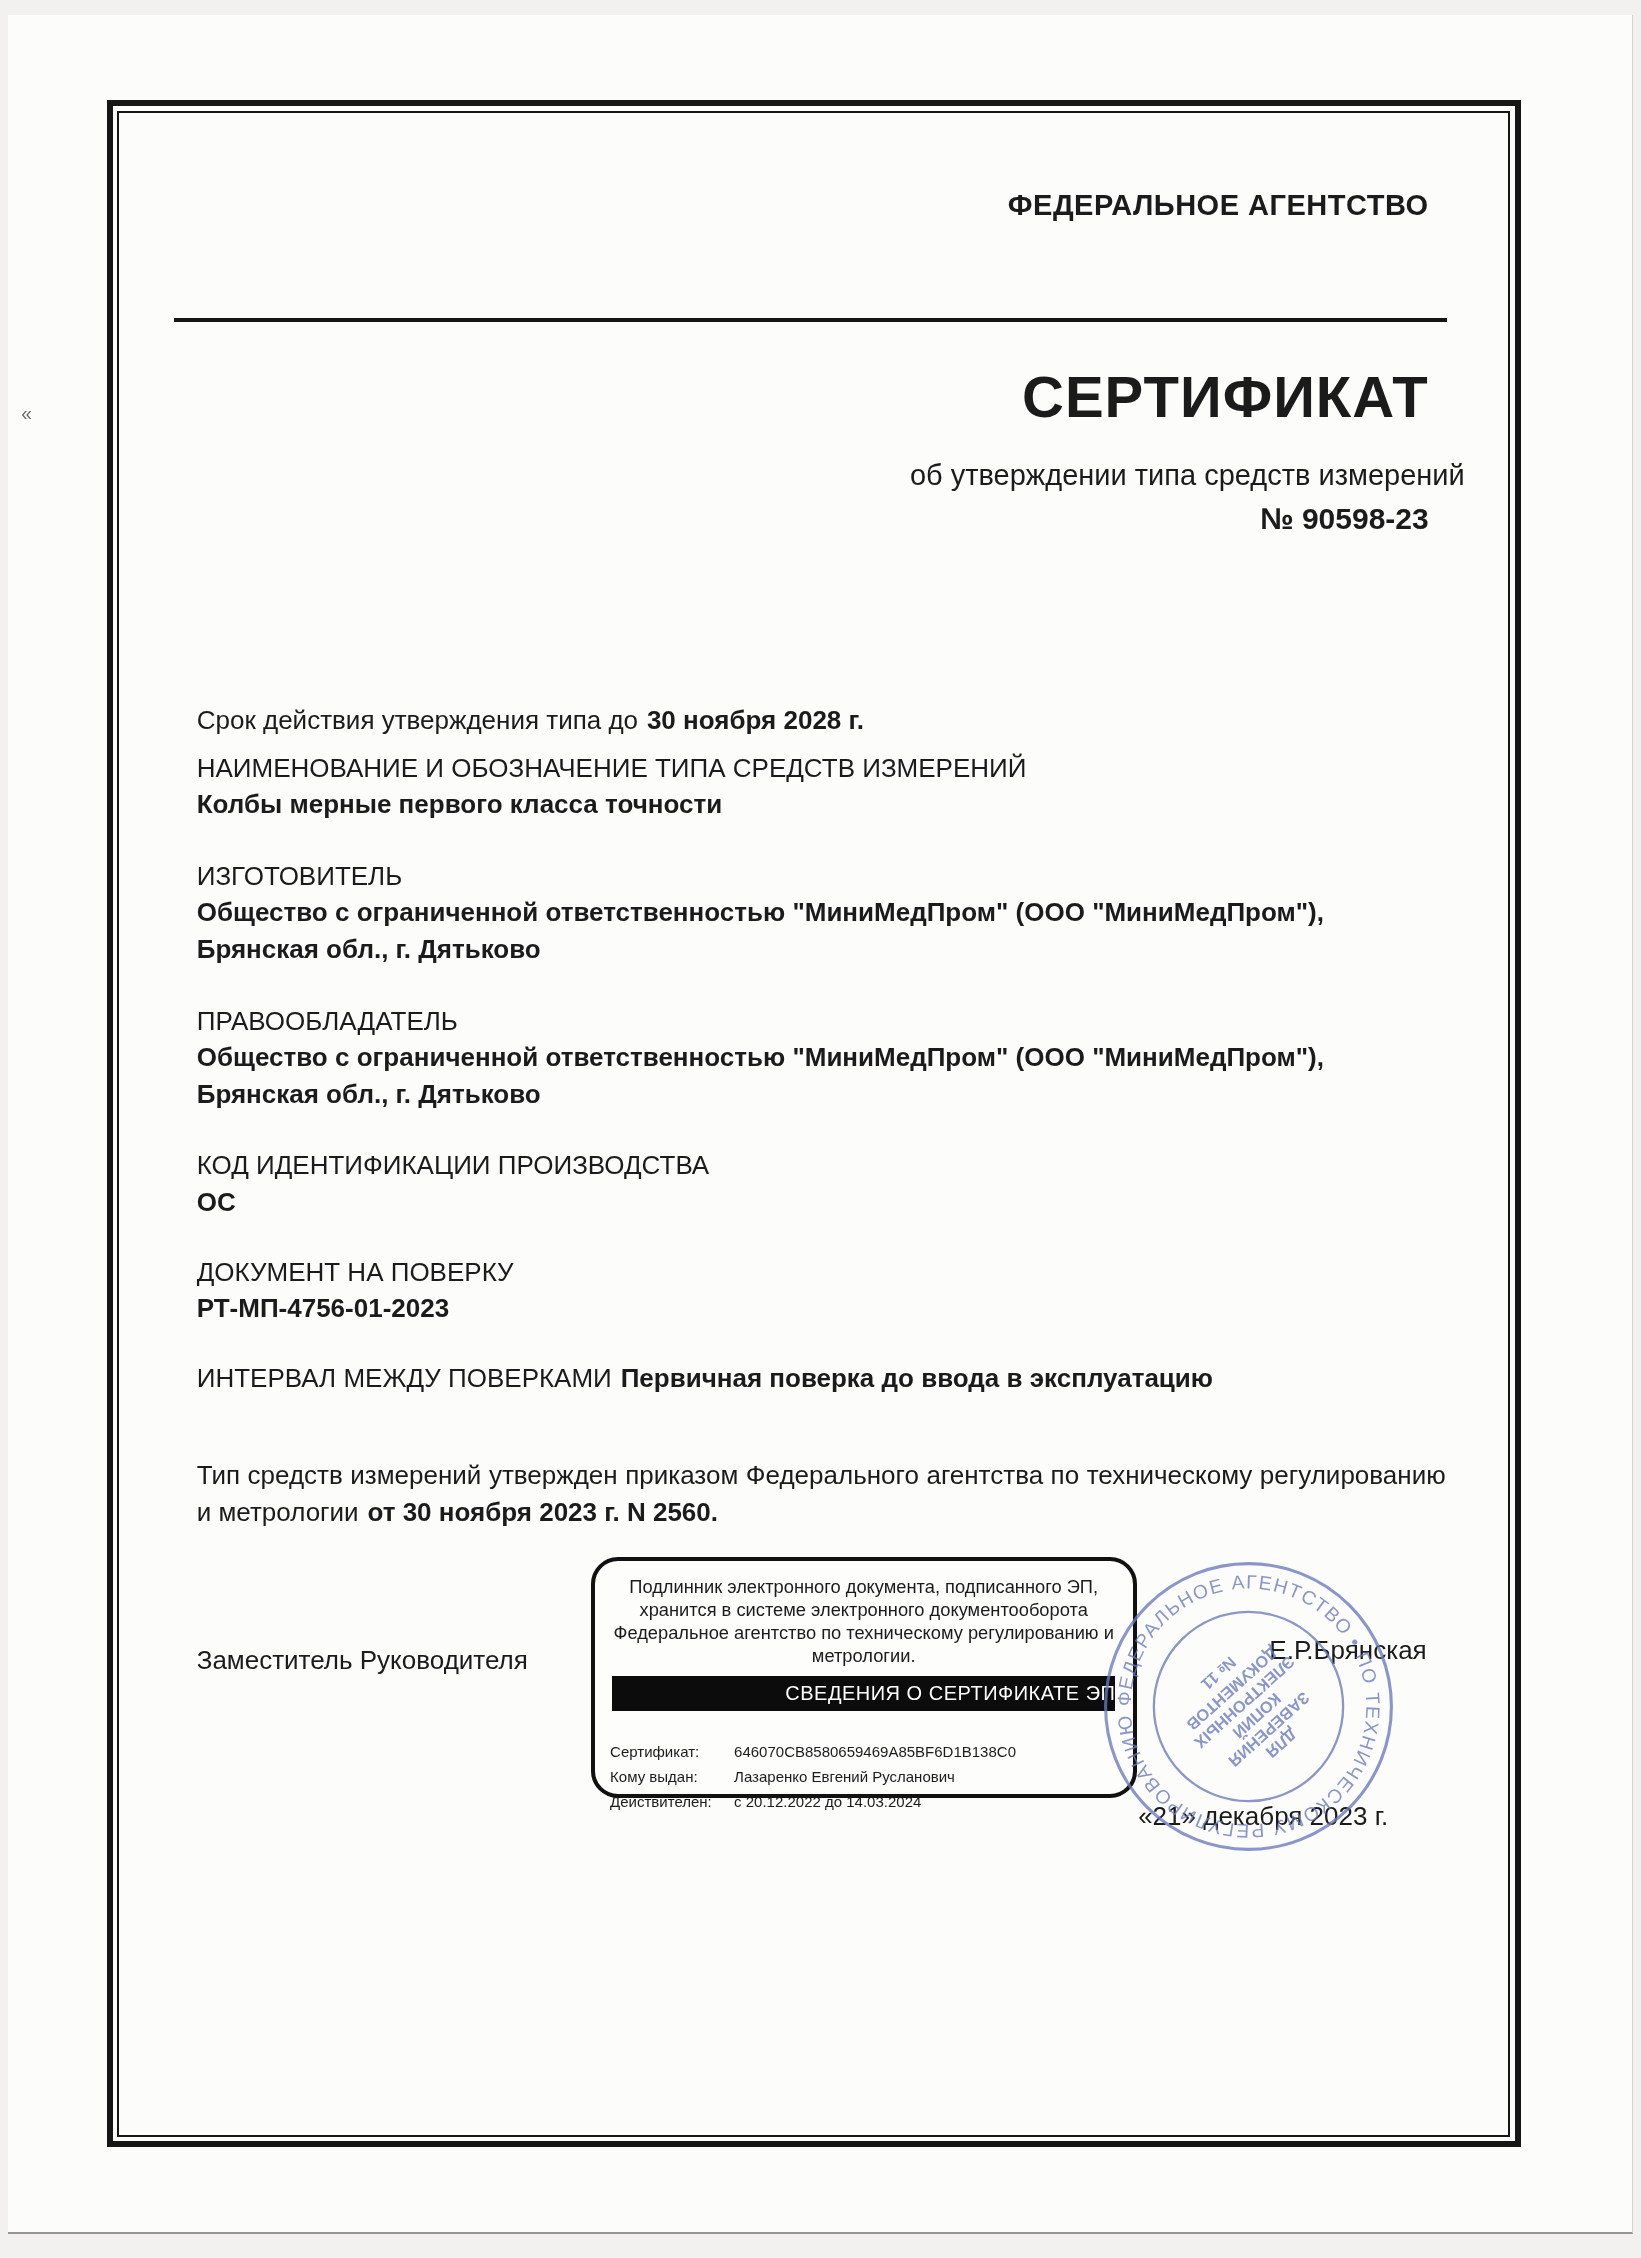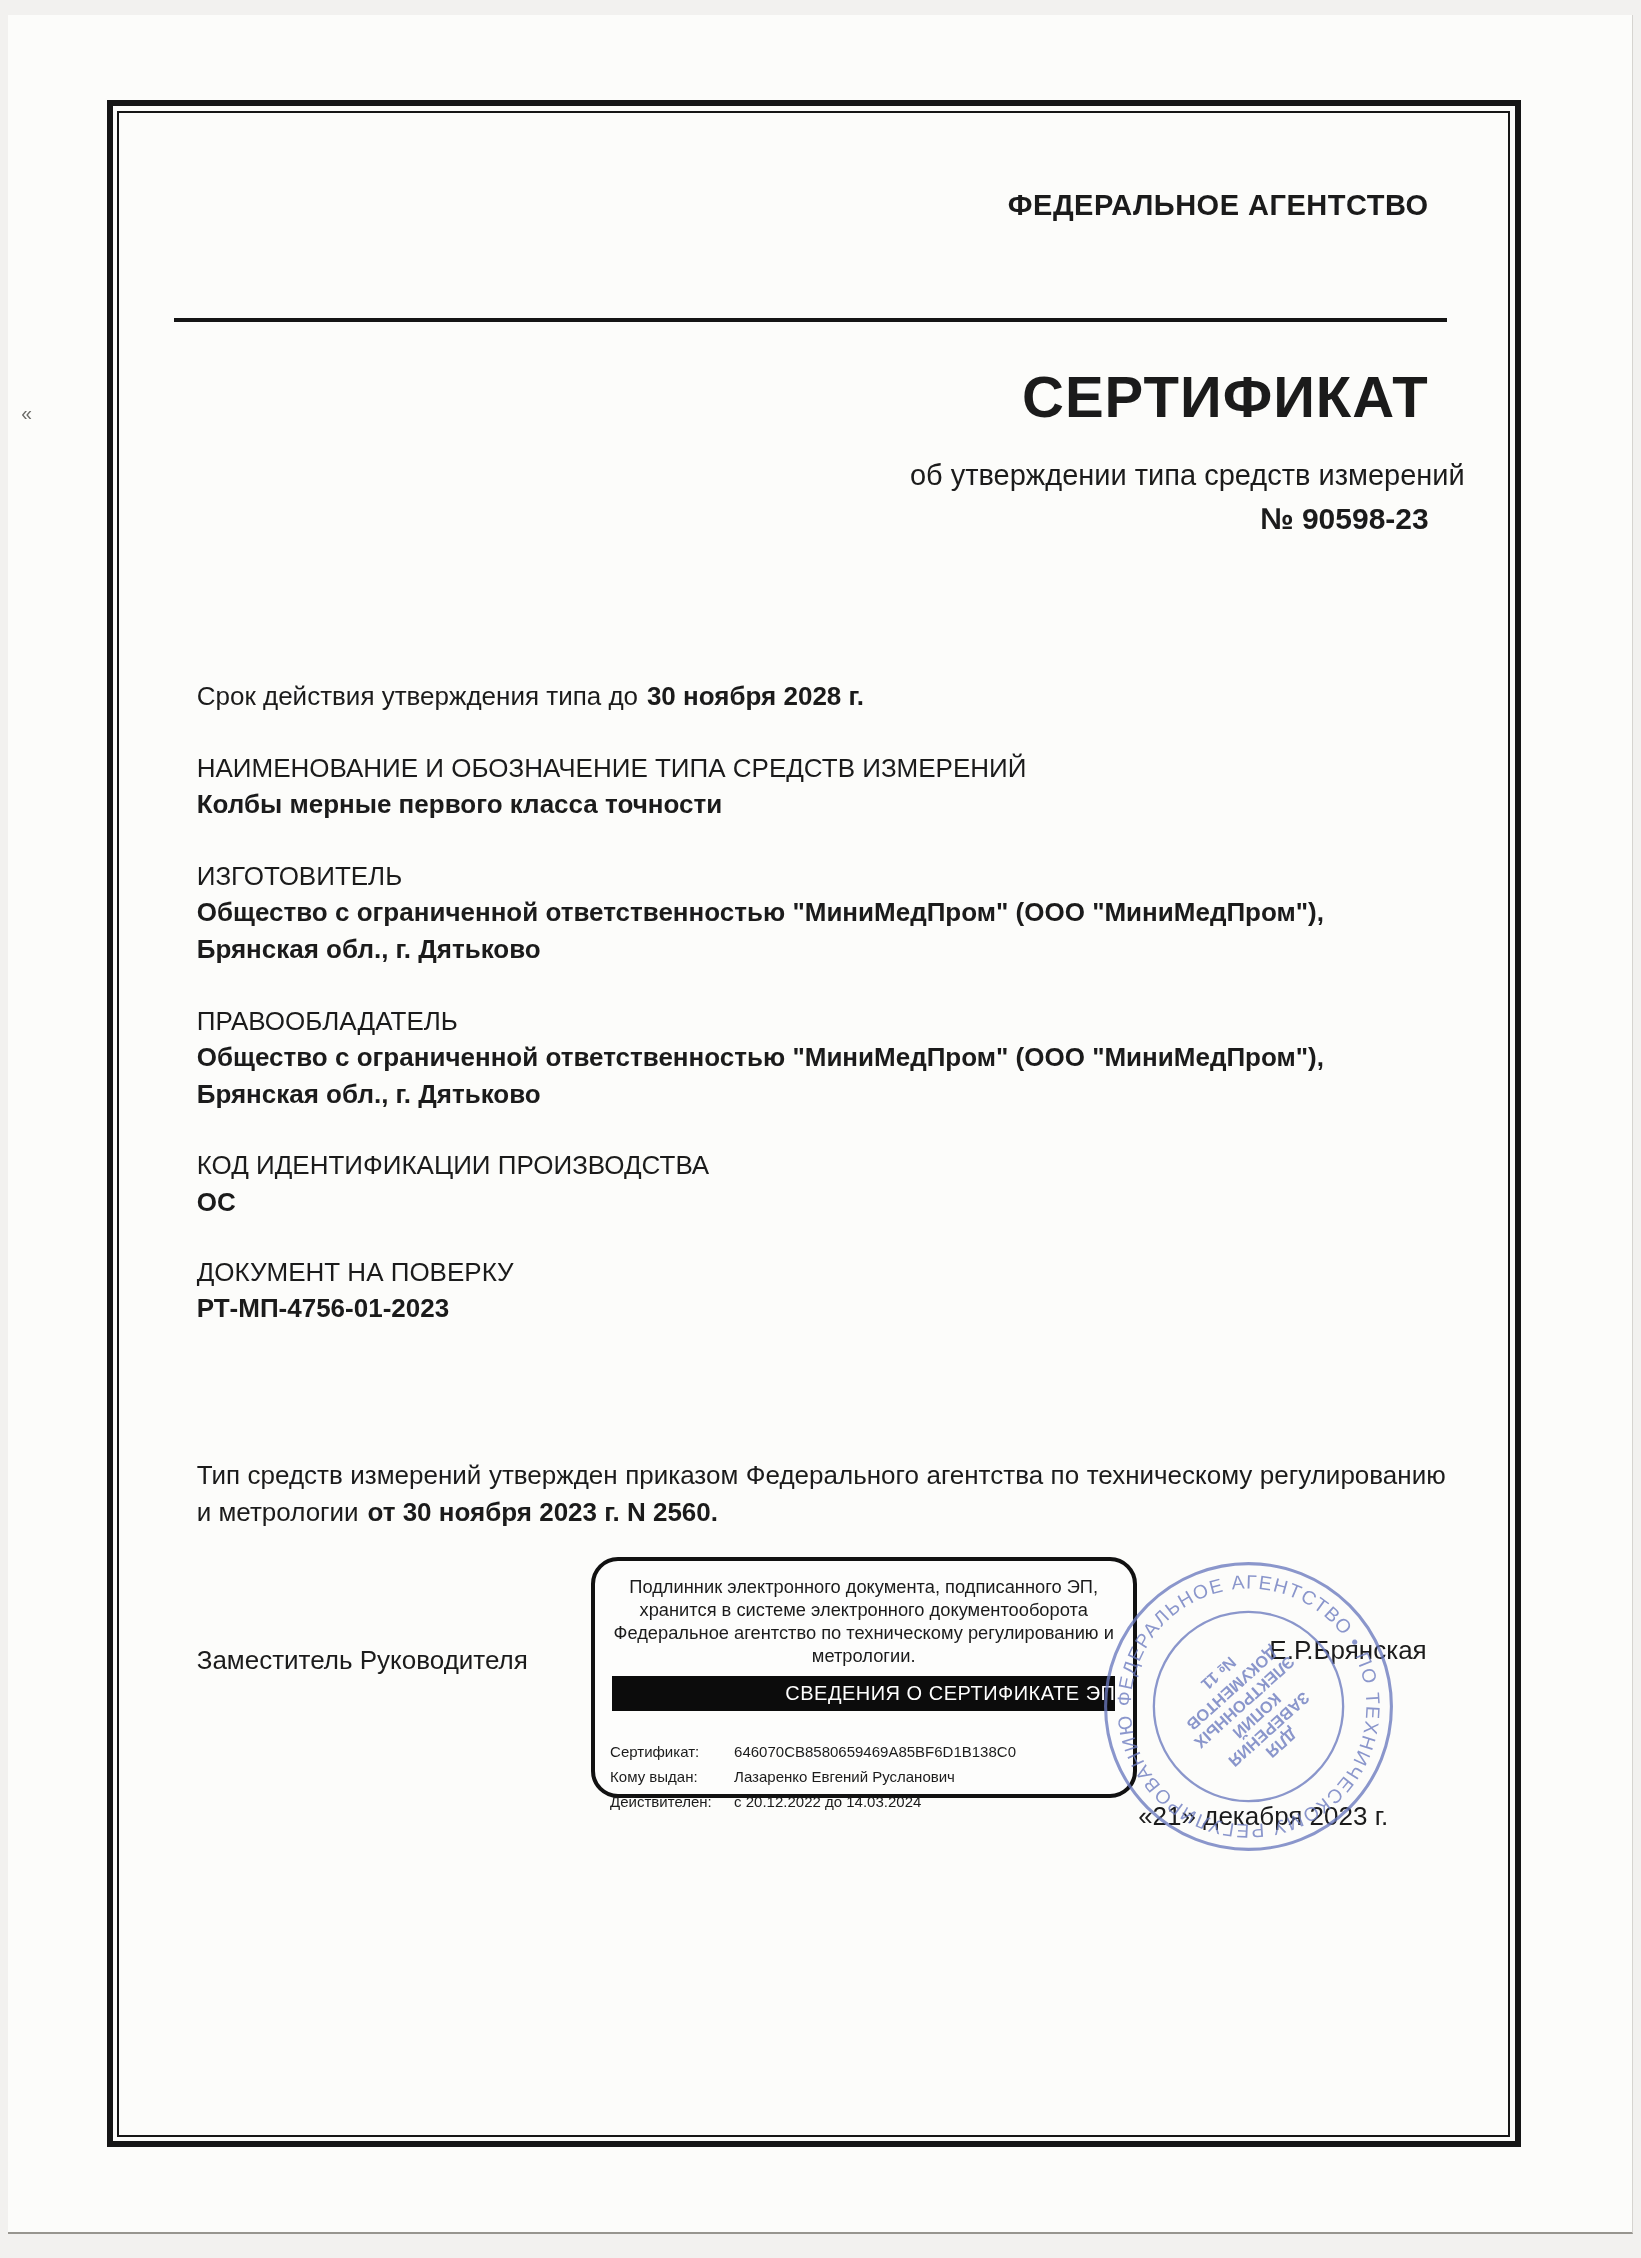--- a/index.html
+++ b/index.html
@@ -65,41 +65,44 @@
     <div class="centered agency" style="top:170px;">
       <div>ФЕДЕРАЛЬНОЕ АГЕНТСТВО</div>
     </div>
 
     <div class="rule"></div>
 
     <div class="centered cert-title">СЕРТИФИКАТ</div>
     <div class="centered cert-sub">об утверждении типа средств измерений</div>
     <div class="centered cert-num">№ 90598-23</div>
 
-    <div class="line" style="top:666px;">
+    <div class="line" style="top:690px;">
       <span class="lbl">Срок действия утверждения типа до</span><span class="val gap">30 ноября 2028 г.</span>
     </div>
 
     <div class="line lbl" style="top:738px;">НАИМЕНОВАНИЕ И ОБОЗНАЧЕНИЕ ТИПА СРЕДСТВ ИЗМЕРЕНИЙ</div>
     <div class="line val" style="top:774px;">Колбы мерные первого класса точности</div>
 
     <div class="line lbl" style="top:846px;">ИЗГОТОВИТЕЛЬ</div>
     <div class="line val" style="top:882px;">Общество с ограниченной ответственностью "МиниМедПром" (ООО "МиниМедПром"),</div>
     <div class="line val" style="top:919px;">Брянская обл., г. Дятьково</div>
 
     <div class="line lbl" style="top:991px;">ПРАВООБЛАДАТЕЛЬ</div>
     <div class="line val" style="top:1027px;">Общество с ограниченной ответственностью "МиниМедПром" (ООО "МиниМедПром"),</div>
     <div class="line val" style="top:1064px;">Брянская обл., г. Дятьково</div>
 
     <div class="line lbl" style="top:1135px;">КОД ИДЕНТИФИКАЦИИ ПРОИЗВОДСТВА</div>
     <div class="line val" style="top:1172px;">ОС</div>
 
     <div class="line lbl" style="top:1242px;">ДОКУМЕНТ НА ПОВЕРКУ</div>
     <div class="line val" style="top:1278px;">РТ-МП-4756-01-2023</div>
 
+    <div class="line" style="top:1348px;">
+      <span class="lbl">ИНТЕРВАЛ МЕЖДУ ПОВЕРКАМИ</span><span class="val gap">Первичная поверка до ввода в эксплуатацию</span>
+    </div>
 
     <div class="wrapblock" style="top:1442px;">
       <span class="lbl">Тип средств измерений утвержден приказом Федерального агентства по техническому регулированию и метрологии</span><span class="val gap">от 30 ноября 2023 г. N 2560.</span>
     </div>
 
     <div class="sig-label">Заместитель Руководителя</div>
     <div class="sig-name">Е.Р.Брянская</div>
     <div class="sig-date">«21» декабря 2023 г.</div>
 
     <div class="esign-box">

